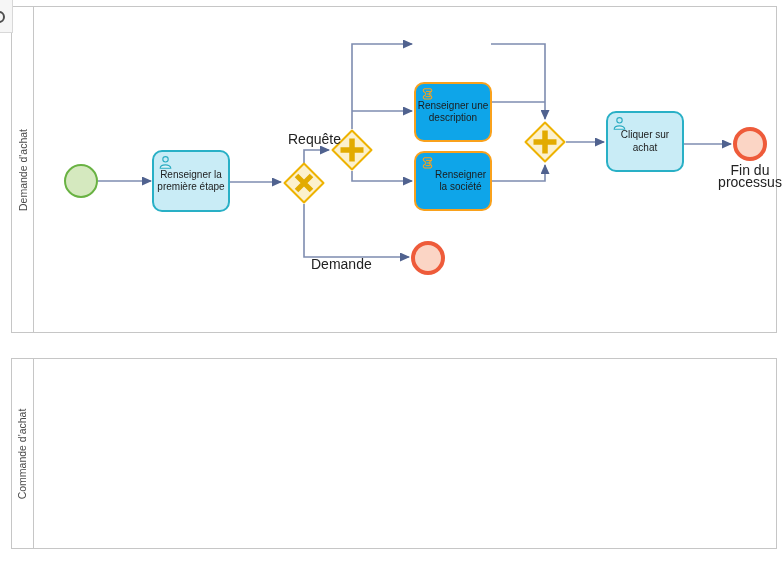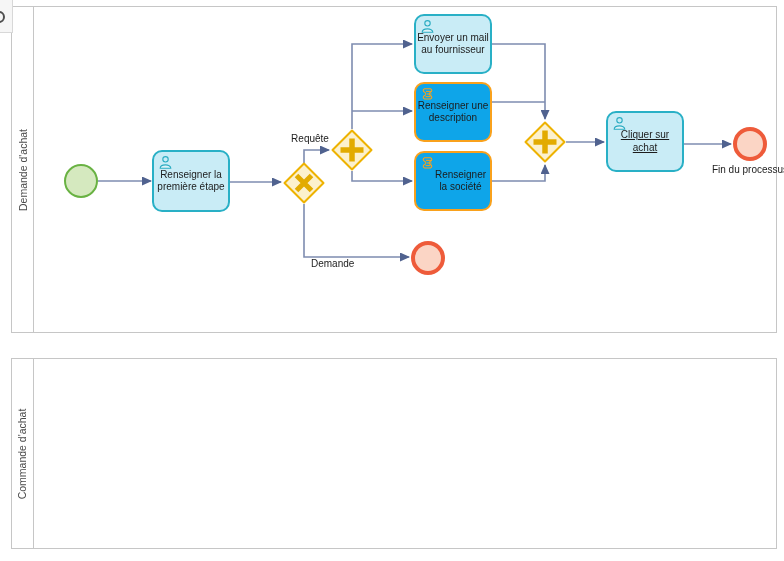--- a/index.html
+++ b/index.html
@@ -42,21 +42,21 @@
   .end-main   { left:733px; top:127px; }
   .end-cancel { left:411px; top:241px; }
 
   
   .gateway { position:absolute; width:42px; height:42px; z-index:3; }
   .gw-x  { left:283px; top:162px; }
   .gw-p1 { left:331px; top:129px; }
   .gw-p2 { left:524px; top:121px; }
 
   
-  .flabel { position:absolute; font-size:10px; line-height:12px; color:#222222;
+  .flabel { position:absolute; font-size:14px; line-height:12px; color:#222222;
     text-align:center; z-index:4; }
   .start-label   { left:45px;  top:201px; width:74px; }
   .fin-label     { left:708px; top:164px; width:84px; }
   .requete-label { left:288px; top:133px; width:44px; }
   .annuler-label { left:311px; top:258px; width:44px; text-align:left; }
 </style>
 </head>
 <body>
 
 <div class="canvas">
@@ -114,45 +114,38 @@
   <svg class="gateway gw-p1" viewBox="0 0 42 42">
     <polygon points="21,1.5 40.5,21 21,40.5 1.5,21" fill="#fcf1cd" stroke="#eeb200" stroke-width="2" stroke-linejoin="round"></polygon>
     <path d="M21 9.5 V 32.5 M9.5 21 H 32.5" stroke="#e2ab00" stroke-width="5.5"></path>
   </svg>
 
   <svg class="gateway gw-p2" viewBox="0 0 42 42">
     <polygon points="21,1.5 40.5,21 21,40.5 1.5,21" fill="#fcf1cd" stroke="#eeb200" stroke-width="2" stroke-linejoin="round"></polygon>
     <path d="M21 9.5 V 32.5 M9.5 21 H 32.5" stroke="#e2ab00" stroke-width="5.5"></path>
   </svg>
 
-  <div class="task task-blue" style="left:414px; top:14px; height:60px;">
-    <svg class="icon" viewBox="0 0 15 15">
-      <circle cx="7.5" cy="4.3" r="2.7" fill="none" stroke="#2bacc2" stroke-width="1.1"></circle>
-      <path d="M2.2 13.2 C2.2 8.8 12.8 8.8 12.8 13.2 Z" fill="#dff3f8" stroke="#2bacc2" stroke-width="1.1"></path>
-    </svg>
-    <span>Envoyer un mail au fournisseur</span>
-  </div>
 
   <div class="task task-orange" style="left:414px; top:82px; height:60px;">
     <svg class="icon" viewBox="0 0 15 15">
       <path d="M4.5 1.8 C2.8 2.6 2.8 4.4 4.5 5.2 C6.2 6 6.2 7.8 4.5 8.6 C2.8 9.4 2.8 11.2 4.5 12 L10.5 12 C12.2 11.2 12.2 9.4 10.5 8.6 C8.8 7.8 8.8 6 10.5 5.2 C12.2 4.4 12.2 2.6 10.5 1.8 Z" fill="none" stroke="#f9a11c" stroke-width="1.1"></path>
       <path d="M6 4.4 H 11 M6.8 7 H 11.6 M5.6 9.6 H 10.4" stroke="#f9a11c" stroke-width="1"></path>
     </svg>
     <span>Renseigner une description</span>
   </div>
 
   <div class="task task-orange" style="left:414px; top:151px; height:60px;padding-left:16px;">
     <svg class="icon" viewBox="0 0 15 15">
       <path d="M4.5 1.8 C2.8 2.6 2.8 4.4 4.5 5.2 C6.2 6 6.2 7.8 4.5 8.6 C2.8 9.4 2.8 11.2 4.5 12 L10.5 12 C12.2 11.2 12.2 9.4 10.5 8.6 C8.8 7.8 8.8 6 10.5 5.2 C12.2 4.4 12.2 2.6 10.5 1.8 Z" fill="none" stroke="#f9a11c" stroke-width="1.1"></path>
       <path d="M6 4.4 H 11 M6.8 7 H 11.6 M5.6 9.6 H 10.4" stroke="#f9a11c" stroke-width="1"></path>
     </svg>
     <span>Renseigner la société</span>
   </div>
 
-  <div class="task task-blue" style="left:606px; top:111px; height:61px;text-decoration:underline;">
+  <div class="task task-blue" style="left:606px; top:111px; height:61px;">
     <svg class="icon" viewBox="0 0 15 15">
       <circle cx="7.5" cy="4.3" r="2.7" fill="none" stroke="#2bacc2" stroke-width="1.1"></circle>
       <path d="M2.2 13.2 C2.2 8.8 12.8 8.8 12.8 13.2 Z" fill="#dff3f8" stroke="#2bacc2" stroke-width="1.1"></path>
     </svg>
     <span>Cliquer sur achat</span>
   </div>
 
   <div class="event end-event end-main"></div>
   <div class="flabel fin-label">Fin du processus</div>
   <div class="event end-event end-cancel"></div>

